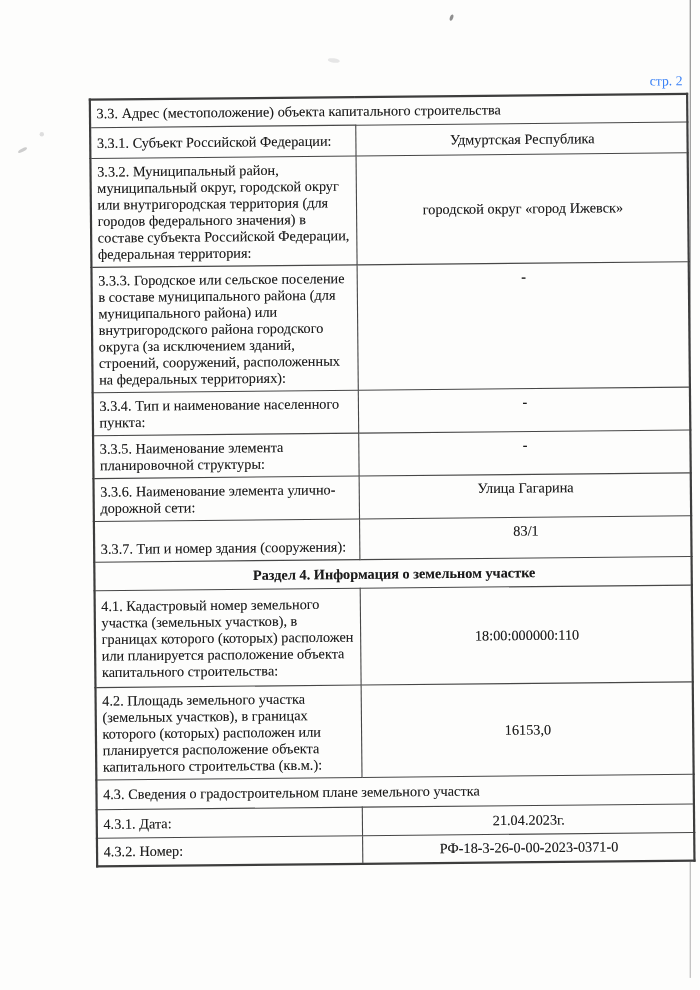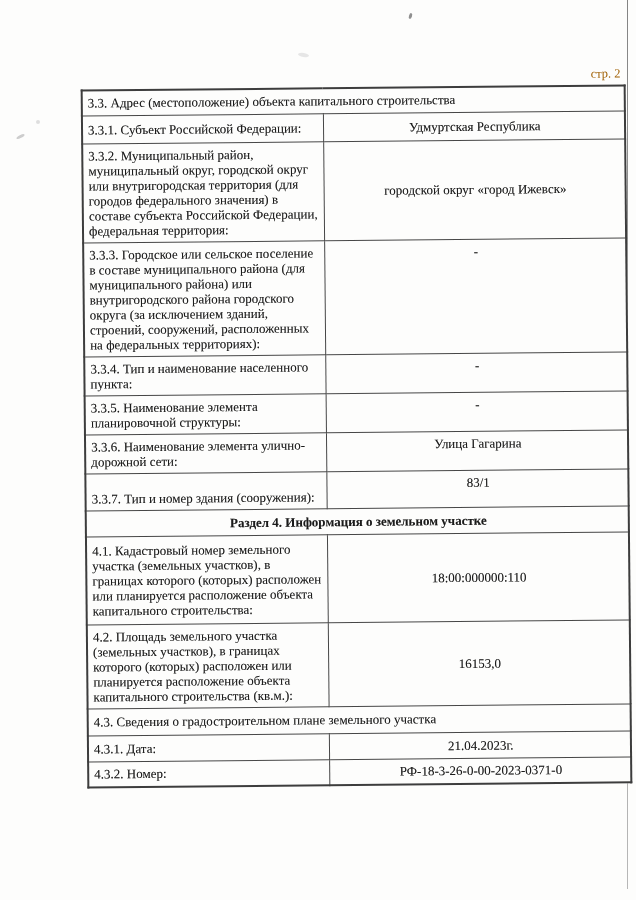--- a/index.html
+++ b/index.html
@@ -25,21 +25,21 @@
   .speck.s3{left:298px;top:53px;width:11px;height:4px;background:#e6e6e6;transform:rotate(8deg);}
   .speck.s4{left:36px;top:120px;width:4px;height:4px;background:#dedede;}
 
   
   .doc{
     position:absolute;left:84px;top:87px;width:543px;
     transform:rotate(-0.55deg);transform-origin:50% 50%;
   }
   .page-label{
     position:absolute;top:-18px;right:3px;
-    font-size:12.5px;color:#a16207;
+    font-size:12.5px;color:#3b82f6;
   }
   table.info{
     border-collapse:collapse;table-layout:fixed;width:543px;
     border:2px solid #3d3d3d;
     background:#fdfdfc;
   }
   table.info td{
     border:1px solid #474747;
     font-size:13px;line-height:15px;
     padding:4px 3px 4px 5px;

